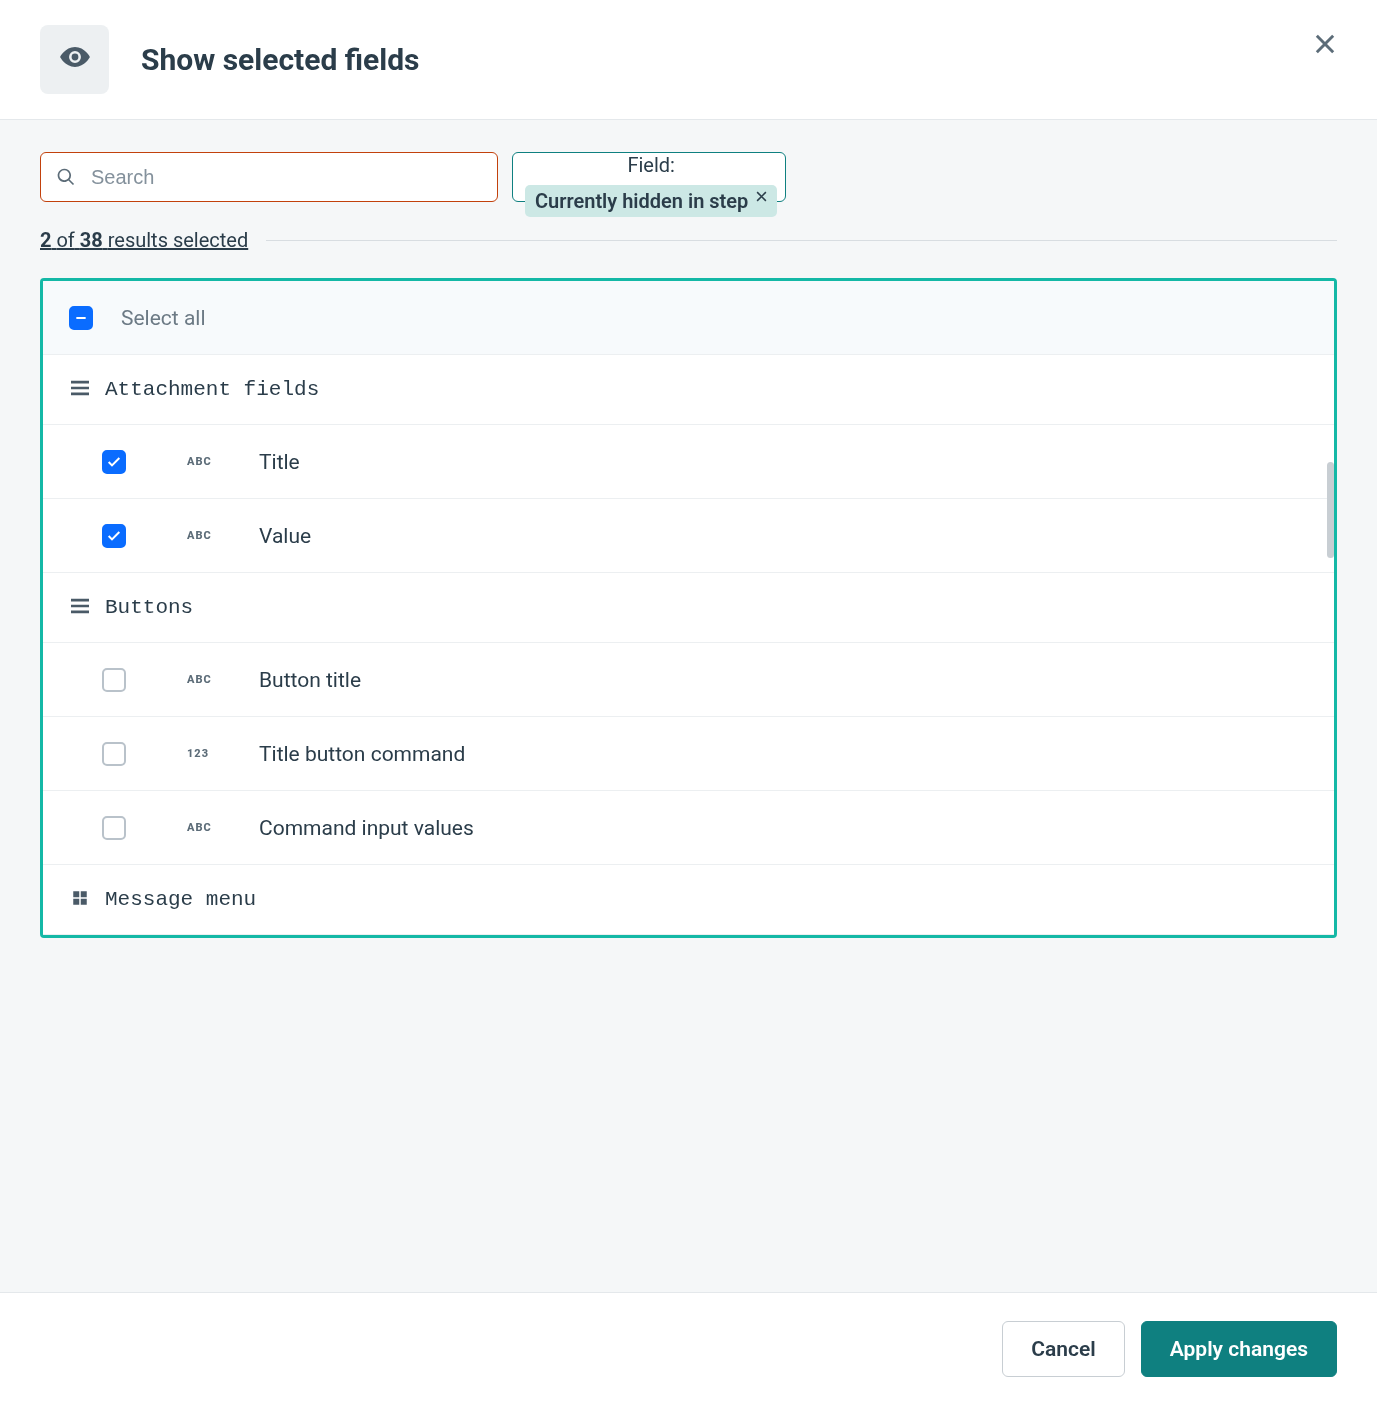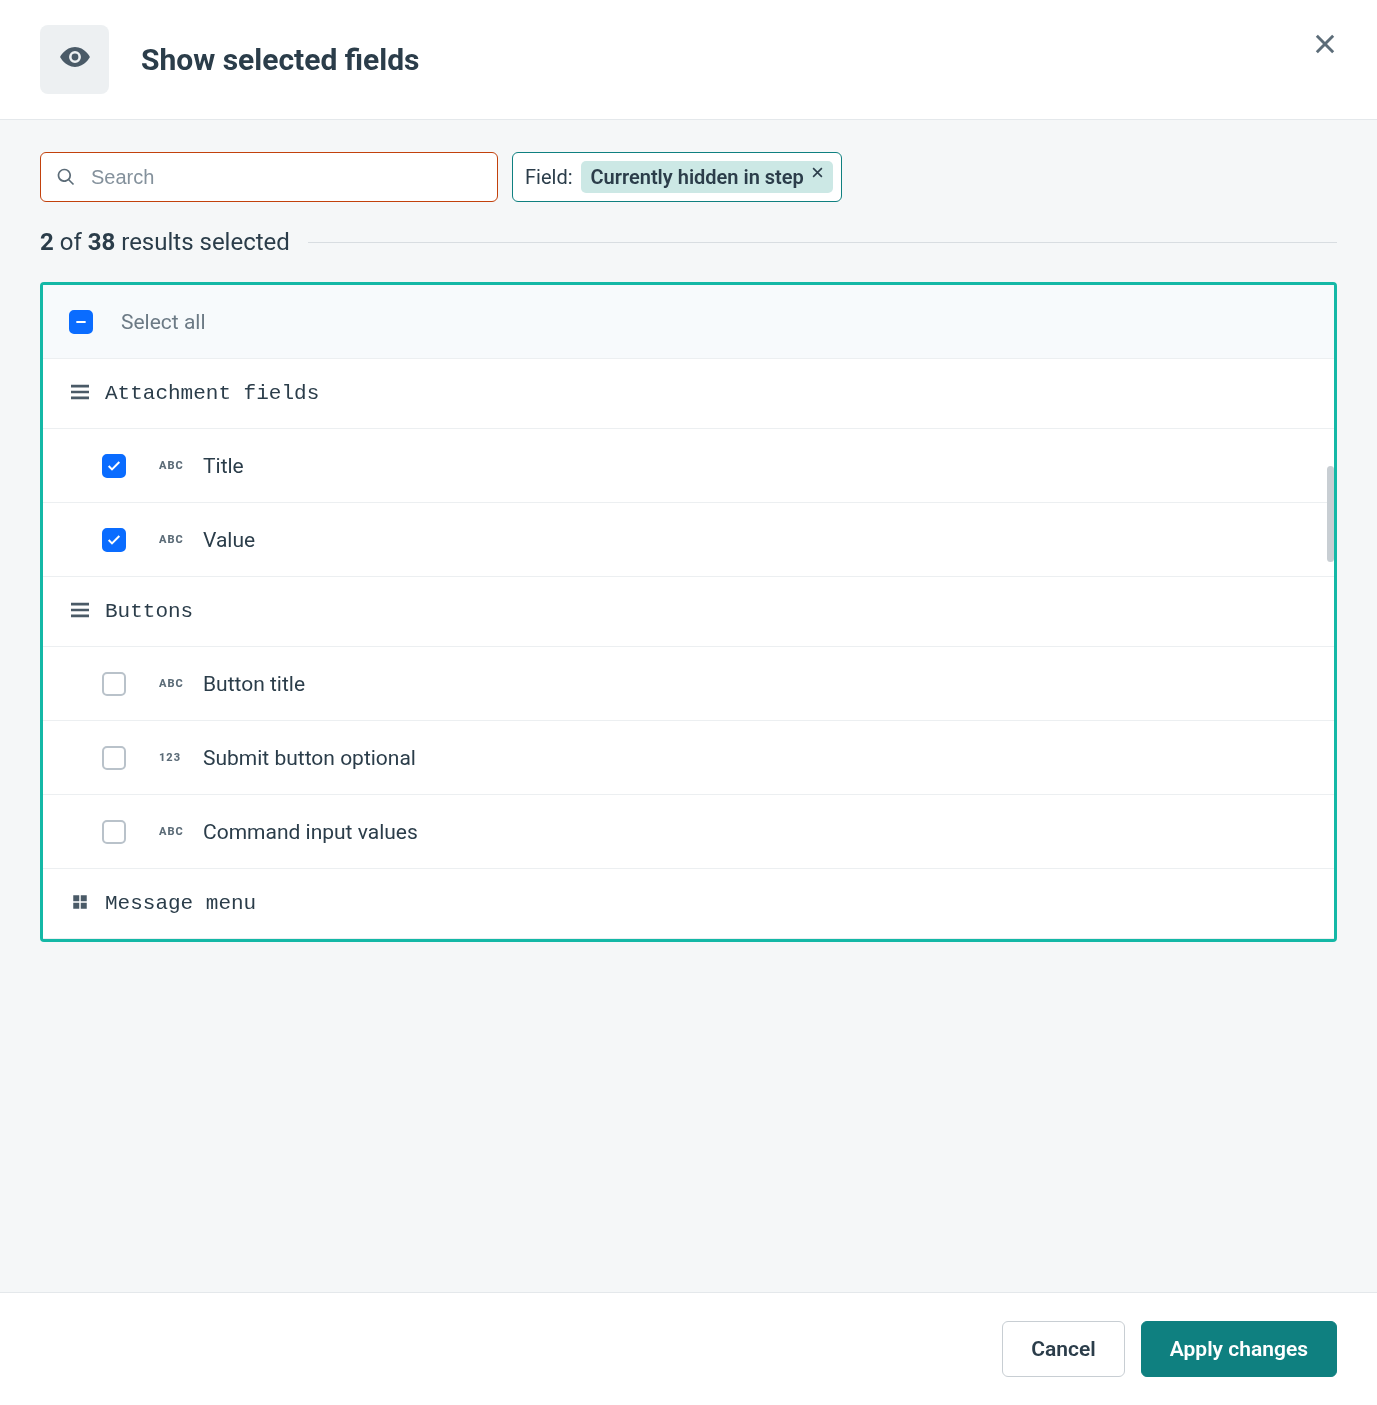--- a/index.html
+++ b/index.html
@@ -88,20 +88,21 @@
   .search-box .icon svg { width: 100%; height: 100%; fill: currentColor; }
   .filter-chip-wrap {
     height: 50px;
     border: 1px solid #0f8080;
     background: #fff;
     border-radius: 6px;
     display: flex;
     align-items: center;
     padding: 0 8px 0 12px;
     gap: 8px;
+    flex-direction: column;
   }
   .filter-label {
     font-size: 20px;
     color: #2b3d4a;
   }
   .filter-chip {
     background: #cce8e5;
     border-radius: 5px;
     padding: 4px 8px 4px 10px;
     display: flex;
@@ -121,21 +122,21 @@
     color:#2b3d4a;
   }
   .filter-chip .x svg { width: 100%; height: 100%; stroke: currentColor; }
   
   .results-row {
     display: flex;
     align-items: center;
     gap: 18px;
     margin-bottom: 26px;
   }
-  .results-text { font-size: 24px; color: #2b3d4a; }
+  .results-text { font-size: 20px; color: #2b3d4a; text-decoration: underline; }
   .results-text b { font-weight: 700; }
   .results-rule { flex: 1; height: 1px; background: #d8dde1; }
   
   .list {
     border: 3px solid #14b8a6;
     border-radius: 4px;
     background: #fff;
     overflow: hidden;
     position: relative;
   }
@@ -149,21 +150,21 @@
     color: #2b3d4a;
     position: relative;
   }
   .row:last-child { border-bottom: none; }
   .row.select-all { background: #f7fafc; }
   .row.select-all .row-label { color: #6c7a85; }
   .row.group-header { min-height: 70px; }
   .row.group-header .group-icon { margin-right: 14px; color:#4a5a67; }
   .row.group-header .group-icon svg { width:22px; height:18px; fill: currentColor; }
   .row.group-header .row-label { color: #2b3d4a; font-family: Liberation Mono, monospace; }
-  .row.item { padding-left: 26px; }
+  .row.item { padding-left: 26px; gap: 28px; }
   .row .cb-slot {
     width: 90px;
     display: flex;
     justify-content: center;
   }
   .row.select-all .cb-slot { width: 48px; justify-content: flex-start; margin-right:4px;}
   .checkbox {
     width: 24px;
     height: 24px;
     border-radius: 5px;
@@ -348,21 +349,21 @@
         <span class="row-label">Button title</span>
       </div>
       <div class="row item">
         <div class="cb-slot">
           <span class="checkbox">
             
             
           </span>
         </div>
         <span class="type-icon">123</span>
-        <span class="row-label">Submit button optional</span>
+        <span class="row-label">Title button command</span>
       </div>
       <div class="row item">
         <div class="cb-slot">
           <span class="checkbox">
             
             
           </span>
         </div>
         <span class="type-icon">ABC</span>
         <span class="row-label">Command input values</span>

